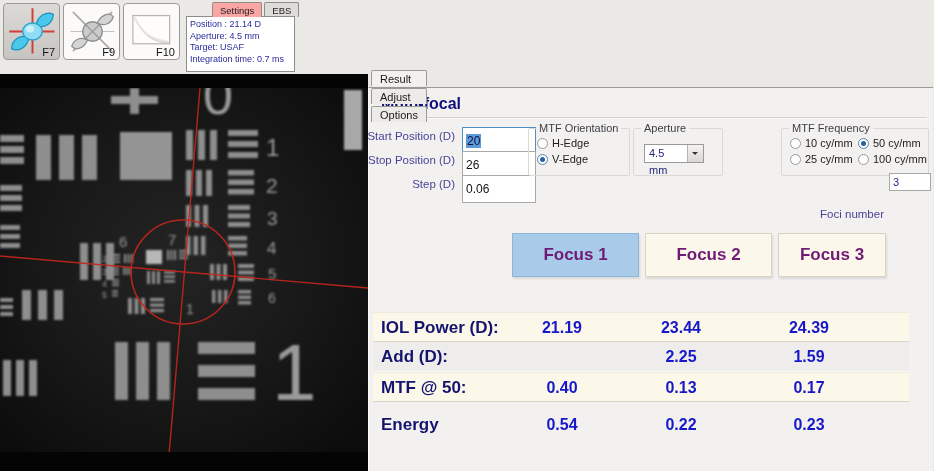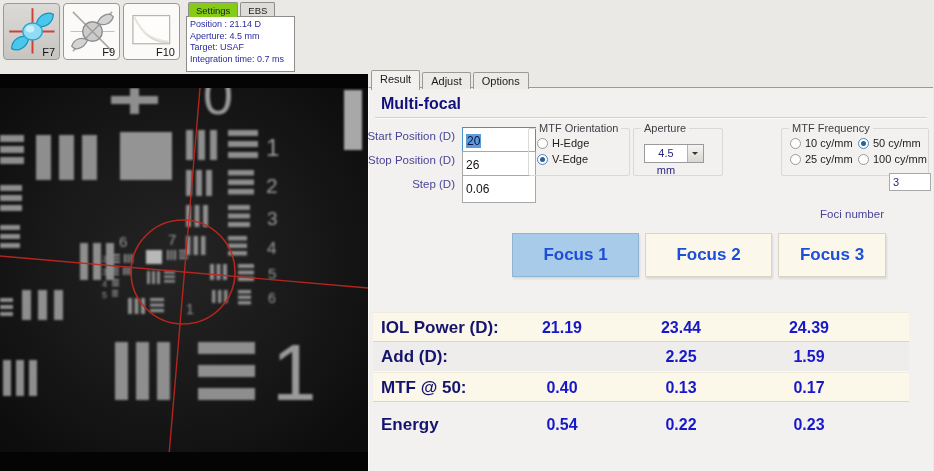--- a/index.html
+++ b/index.html
@@ -10,31 +10,31 @@
   .toolbar{position:absolute;left:0;top:0;width:934px;height:74px;background:#ebe9e6;}
   .tool-btn{position:absolute;top:3px;width:57px;height:57px;border:1px solid #9b9993;border-radius:4px;background:#fbfaf8;box-sizing:border-box;}
   .tool-btn.pressed{background:linear-gradient(#dcdad6,#c7c5c1);}
   .tool-btn .fkey{position:absolute;right:4px;bottom:1px;font-size:11px;color:#141414;}
   .tool-btn svg{position:absolute;left:4px;top:3px;}
   #btnF7{left:3px}#btnF9{left:63px}#btnF10{left:123px}
 
   .settings{position:absolute;left:186px;top:2px;}
   .settings-tabs{display:flex;height:15px;padding-left:2px;}
   .stab{font-size:9.5px;line-height:13px;padding:1px 7px 0;border:1px solid #8f8d89;border-bottom:none;background:#dedcd8;color:#222;border-radius:2px 2px 0 0;margin-right:2px;}
-  .stab.active{background:#84cc16;position:relative;z-index:2;}
+  .stab.active{background:#fca5a5;position:relative;z-index:2;margin-left:24px;}
   .settings-body{width:101px;height:50px;border:1px solid #8f8d89;background:#fff;padding:2px 3px;margin-top:-1px;position:relative;}
   .settings-line{font-size:9px;line-height:11.5px;color:#2a2a9e;white-space:nowrap;}
 
   
   .camera{position:absolute;left:0;top:74px;width:368px;height:397px;background:#040404;}
   .cam-svg text{font-family:"Liberation Sans",sans-serif;fill:#9a9a9a;}
 
   
   .rpanel{position:absolute;left:368px;top:70px;width:566px;height:401px;}
-  .rtabs{position:absolute;left:3px;top:0;height:18px;display:flex;z-index:2;}
+  .rtabs{position:absolute;left:3px;top:0;height:18px;display:flex;z-index:2;flex-direction:column;}
   .rtab{font-size:11px;line-height:14px;padding:1px 8px 0;margin-right:2px;border:1px solid #9c9a96;border-bottom:none;background:#edebe7;color:#1b1b1b;border-radius:2px 2px 0 0;height:15px;margin-top:2px;}
   .rtab.active{background:#f2f1ef;height:18px;margin-top:0;position:relative;z-index:3;}
   .rcontent{position:absolute;left:0;top:17px;width:565px;height:384px;background:#f2f1ef;border-top:1px solid #9c9a96;border-left:1px solid #fbfbfa;box-sizing:border-box;}
 
   .mf-heading{position:absolute;left:12px;top:7px;font-size:16px;font-weight:bold;color:#10107c;}
   .groove{position:absolute;left:6px;top:29px;width:552px;height:0;border-top:1px solid #d2d0cd;border-bottom:1px solid #fbfbfa;}
 
   .flabel{position:absolute;font-size:11.5px;color:#4a4499;text-align:right;width:96px;white-space:nowrap;}
   .finput{position:absolute;left:93px;width:66px;height:18px;background:#fff;border:1px solid #a8a8a8;font-size:12px;line-height:18px;padding:4px 3px;color:#141414;box-sizing:content-box;}
   .finput.focused{border-color:#4d90c8;}
@@ -47,21 +47,21 @@
   .radio.on .rdot{border-color:#5386ad;}
   .radio.on .rdot::after{content:"";position:absolute;left:2px;top:2px;width:5px;height:5px;border-radius:50%;background:#2b5fa0;}
 
   .dd{position:absolute;display:flex;background:#fff;border:1px solid #9a9a9a;height:19px;box-sizing:border-box;}
   .dd-text{flex:1;font-size:11px;line-height:17px;padding:0 4px;color:#26267e;}
   .dd-btn{width:15px;background:linear-gradient(#f5f4f2,#d9d7d3);border-left:1px solid #b5b3af;position:relative;}
   .dd-btn::after{content:"";position:absolute;left:3.5px;top:7px;border:3.5px solid transparent;border-top-color:#333;}
 
   .foci-input{position:absolute;background:#fff;border:1px solid #a8a8a8;font-size:11px;line-height:16px;padding:0 3px;color:#26267e;box-sizing:border-box;}
 
-  .fbtn{position:absolute;top:145px;height:44px;display:flex;align-items:center;justify-content:center;font-size:17px;font-weight:bold;color:#1d4ed8;background:#fbf8eb;border:1px solid #d9d5c5;box-shadow:1px 2px 2px rgba(0,0,0,0.10);box-sizing:border-box;}
+  .fbtn{position:absolute;top:145px;height:44px;display:flex;align-items:center;justify-content:center;font-size:17px;font-weight:bold;color:#701a75;background:#fbf8eb;border:1px solid #d9d5c5;box-shadow:1px 2px 2px rgba(0,0,0,0.10);box-sizing:border-box;}
   .fbtn.active{background:#a7cbe9;border-color:#8fb4d4;}
 
   .trow{position:absolute;left:4px;width:536px;height:30px;box-sizing:border-box;}
   .trow.cream{background:#fbf7e9;border-top:1px solid #efecdd;border-bottom:1px solid #d9d6c9;}
   .trow.plain{background:#eeedeb;border-bottom:1px solid #f9f8f6;}
   .tlabel{position:absolute;left:8px;top:5px;font-size:17px;font-weight:bold;color:#14146e;white-space:nowrap;}
   .tval{position:absolute;top:6px;width:110px;text-align:center;font-size:16px;font-weight:bold;color:#1718c9;}
   .tv0{left:134px}.tv1{left:253px}.tv2{left:381px}
 </style>
 </head>
@@ -319,21 +319,21 @@
           <span>H-Edge</span>
         </div>
         <div class="radio on" style="left:8px;top:24px;">
           <span class="rdot"></span>
           <span>V-Edge</span>
         </div>
       </div>
 
       <div class="gbox" style="left:264px;top:40px;width:88px;height:46px;">
         <div class="gbox-title">Aperture</div>
-        <div class="dd" style="left:10px;top:15px;width:60px;text-align:center;">
+        <div class="dd" style="left:10px;top:15px;width:60px;">
           <span class="dd-text">4.5 mm</span>
           <span class="dd-btn"></span>
         </div>
       </div>
 
       <div class="gbox" style="left:412px;top:40px;width:146px;height:46px;">
         <div class="gbox-title">MTF Frequency</div>
         <div class="radio" style="left:8px;top:8px;">
           <span class="rdot"></span>
           <span>10 cy/mm</span>

